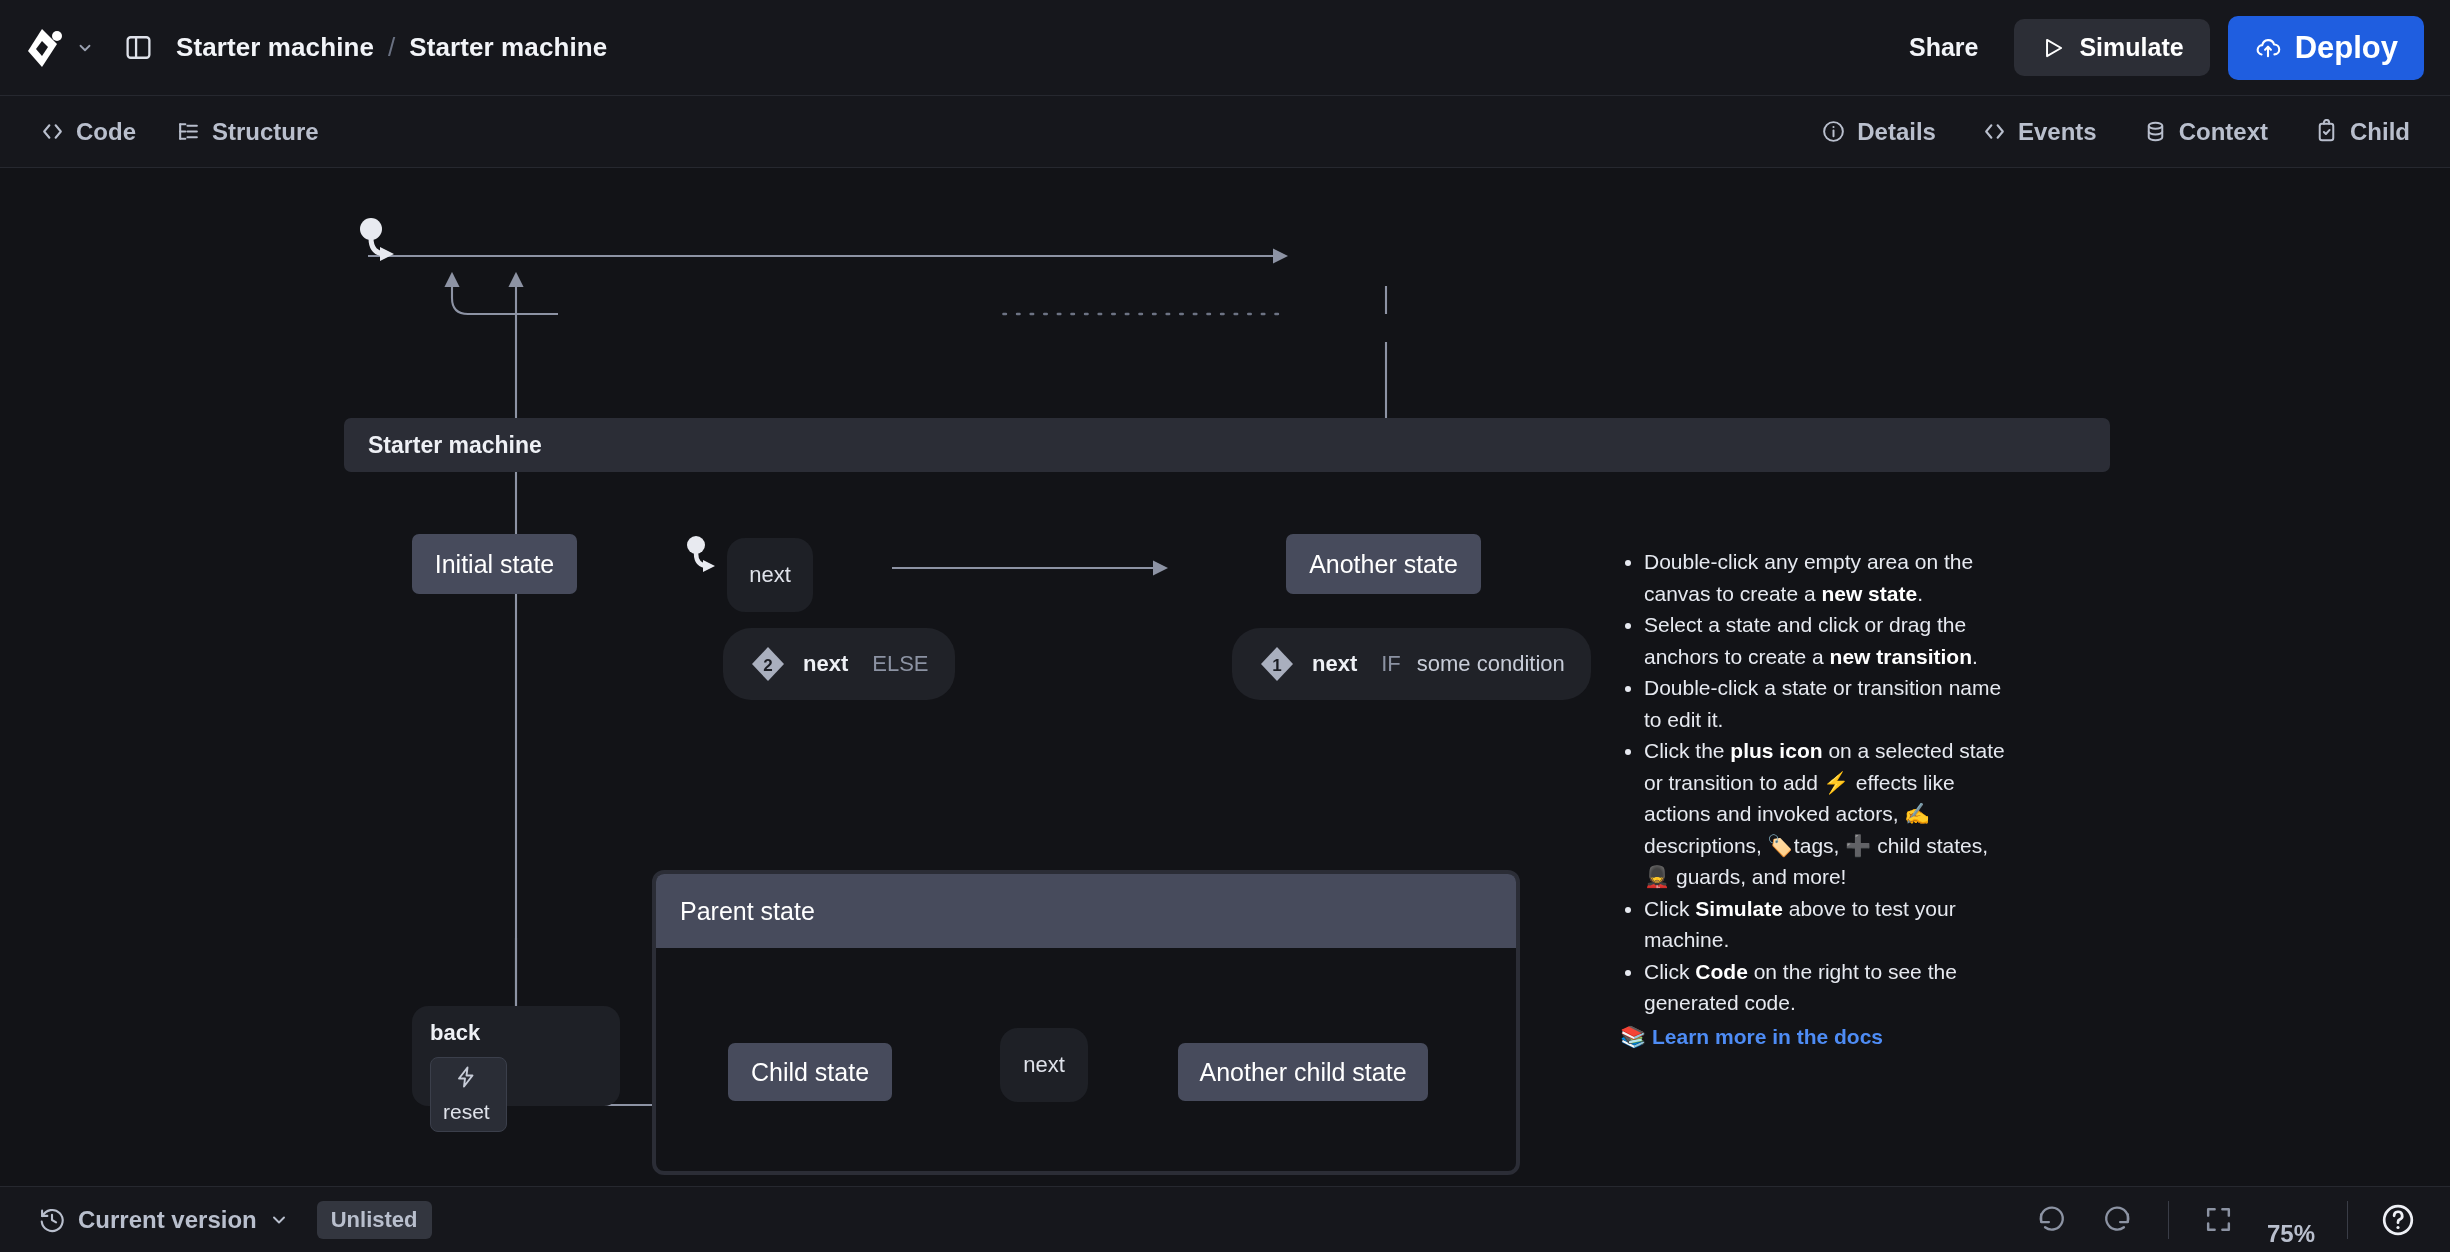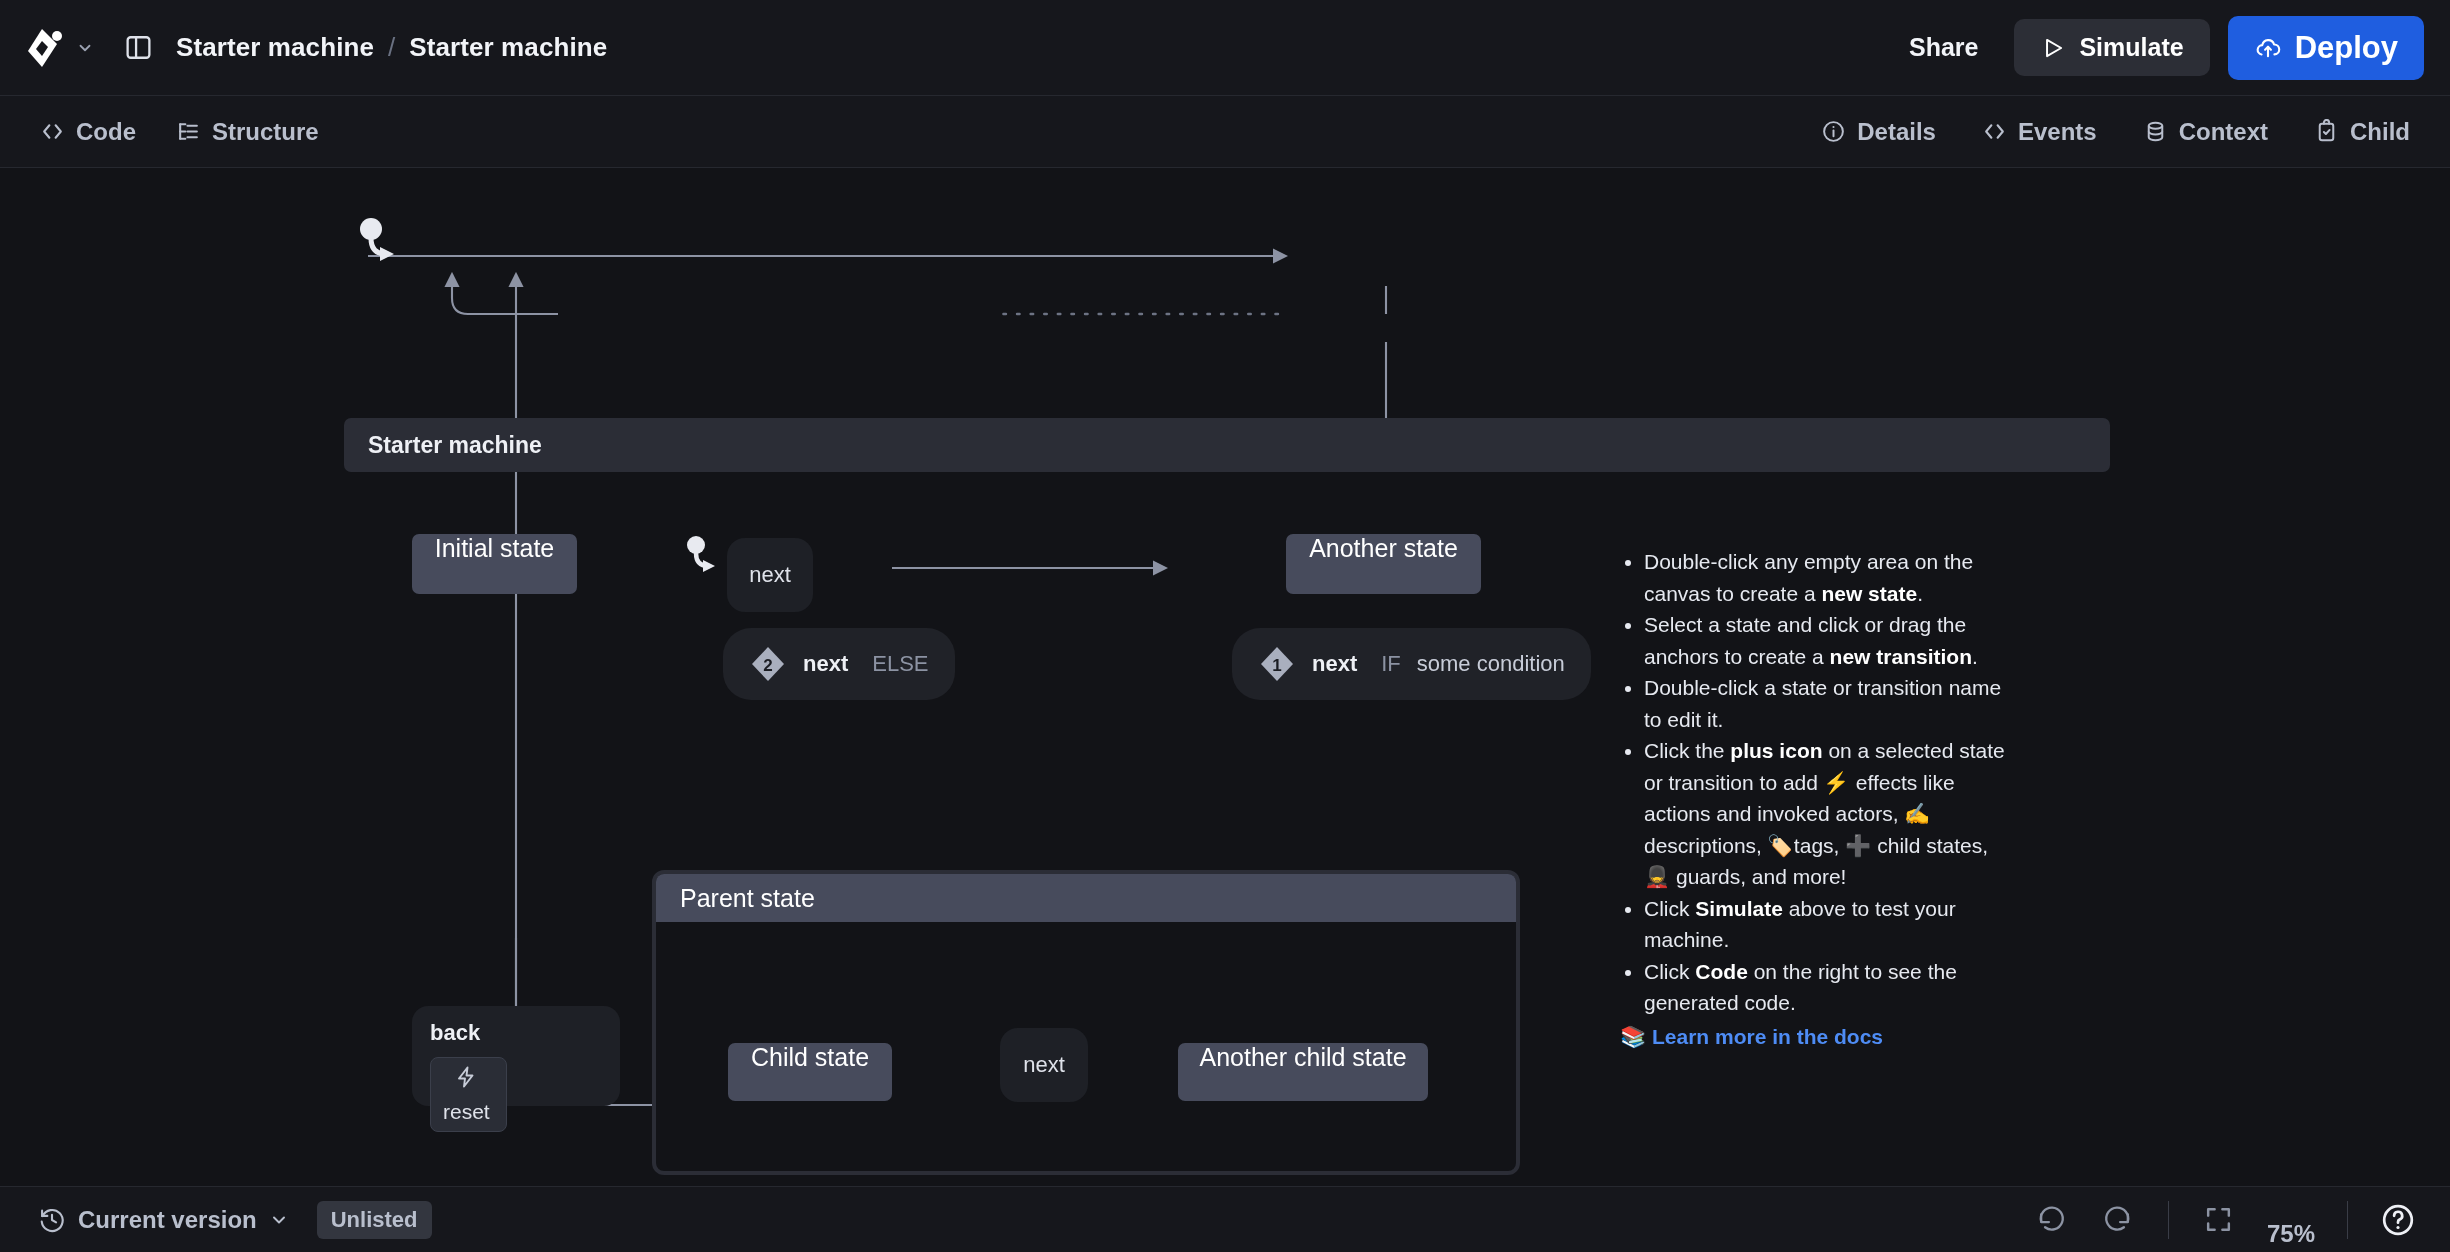--- a/index.html
+++ b/index.html
@@ -64,21 +64,21 @@
 
   .machine-header {
     position: absolute; left: 344px; top: 250px; width: 1766px; height: 54px;
     background: #2b2d36; border-radius: 7px; display: flex; align-items: center;
     padding: 0 24px;
   }
   .machine-header span { color: #eef0f5; font-size: 23px; font-weight: 700; }
 
   .state-node {
     position: absolute; background: #474b5c; border-radius: 7px;
-    display: flex; align-items: flex-start; justify-content: center;
+    display: flex; align-items: center; justify-content: center;
     color: #fff; font-size: 25px; font-weight: 400; white-space: nowrap;
     padding: 0 22px;
   }
   .evt-node {
     position: absolute; background: #1e2026; border-radius: 18px;
     display: flex; align-items: center; justify-content: center;
     color: #dfe2ea; font-size: 22px; white-space: nowrap;
   }
   .guard-node {
     position: absolute; background: #202228; border-radius: 28px;
@@ -102,21 +102,21 @@
     flex-direction: column;
   }
   .action-chip span { color: #dfe2ea; font-size: 21px; }
 
   .parent-box {
     position: absolute; left: 652px; top: 702px; width: 868px; height: 305px;
     background: #121317; border: 4px solid #2b2d36; border-radius: 12px;
     overflow: hidden;
   }
   .parent-title {
-    height: 48px; background: #474b5c; display: flex; align-items: center; padding: 0 24px;
+    height: 74px; background: #474b5c; display: flex; align-items: center; padding: 0 24px;
   }
   .parent-title span { color: #fff; font-size: 25px; }
 
   
   .help {
     position: absolute; left: 1620px; top: 378px; width: 400px;
     color: #e6e9f0; font-size: 21px; line-height: 31.5px;
   }
   .help ul { list-style: disc; padding-left: 24px; }
   .help li { margin: 0; }

